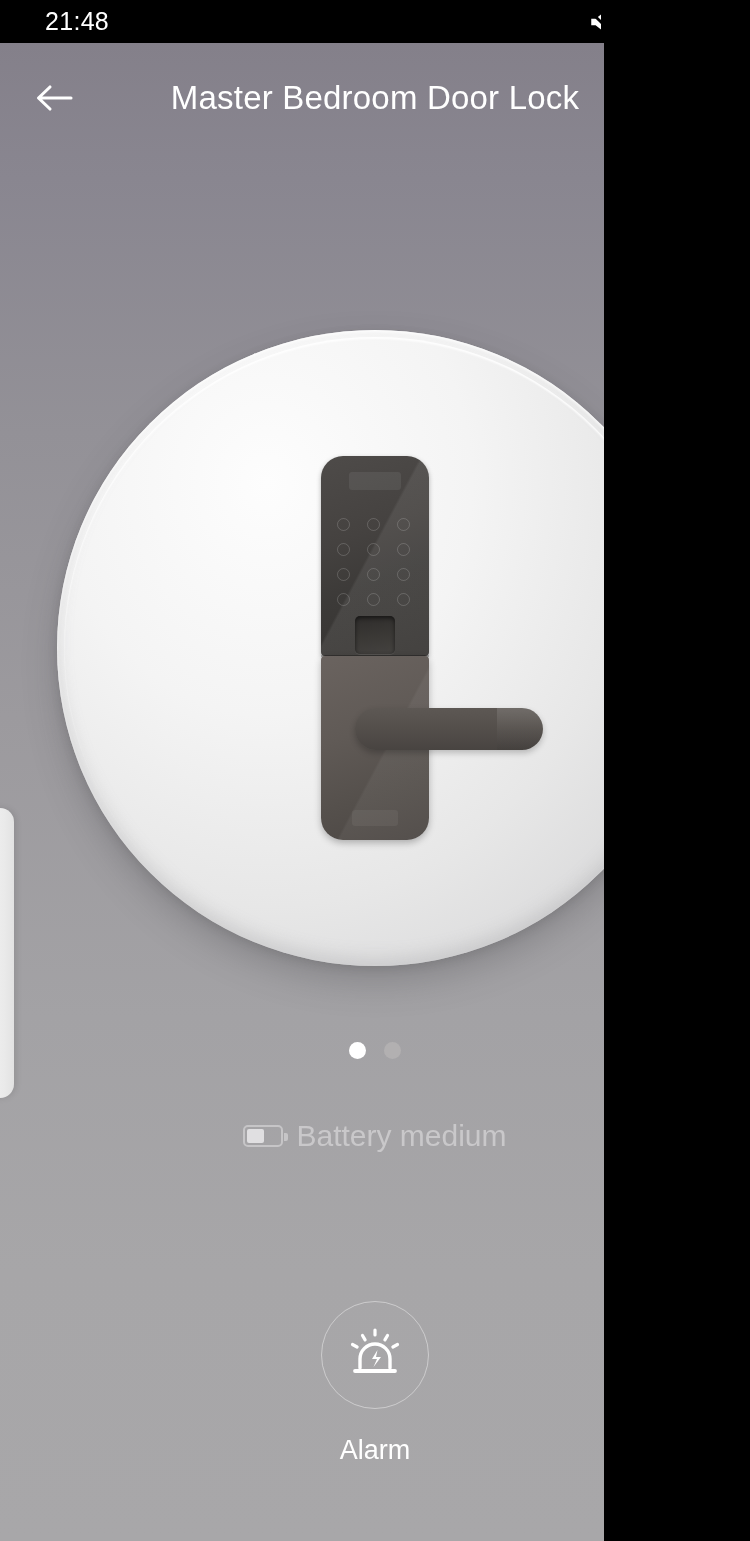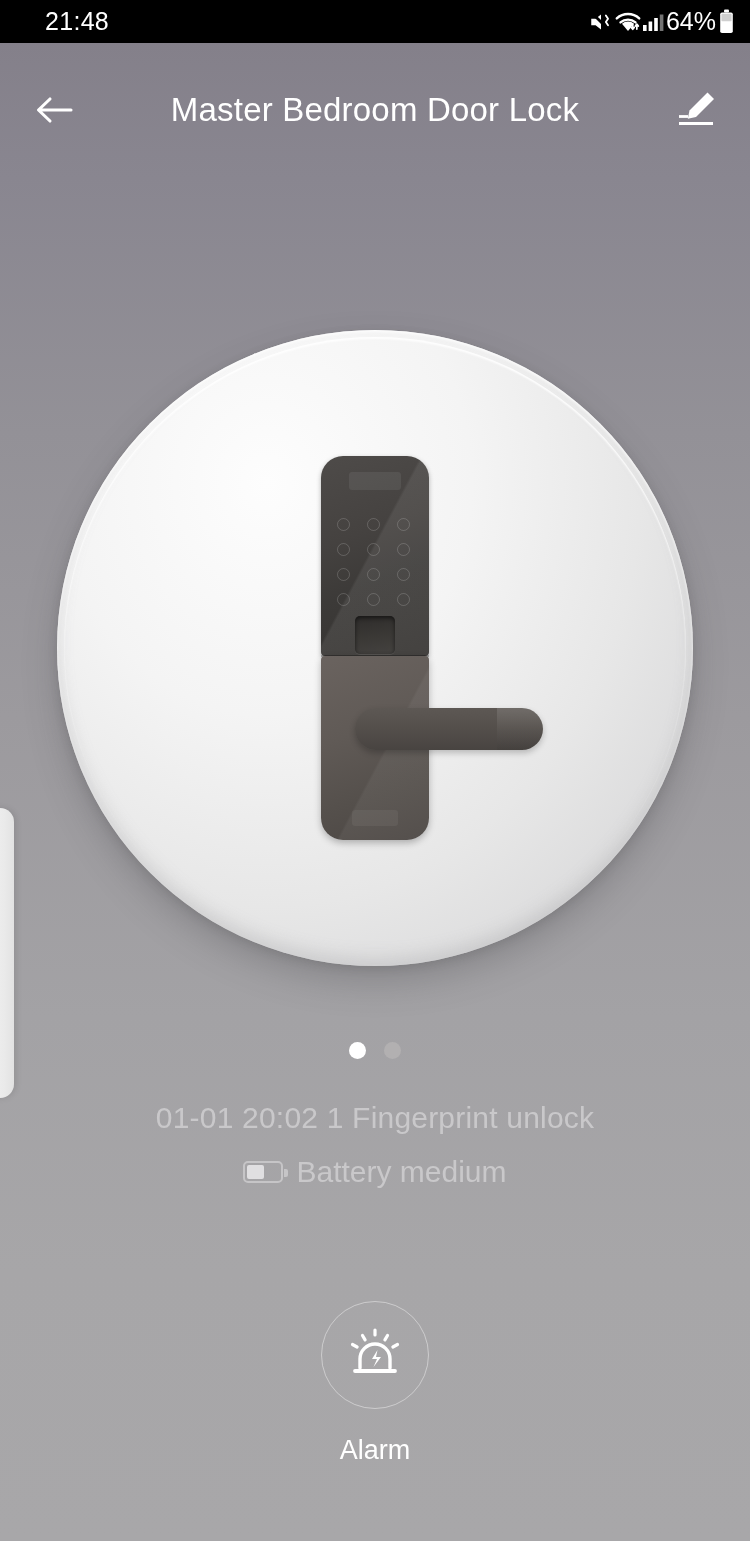--- a/index.html
+++ b/index.html
@@ -4,21 +4,21 @@
 <style>
   * { margin:0; padding:0; box-sizing:border-box; }
   html, body {
     width:750px; height:1541px;
     font-family:"Liberation Sans", sans-serif;
     background:#000;
     overflow:hidden;
   }
   .phone {
     position:relative;
-    width:750px; height:1541px;
+    width:604px; height:1541px;
     overflow:hidden;
   }
 
   
   .statusbar {
     position:absolute; top:0; left:0;
     width:750px; height:43px;
     background:#000;
     display:flex; align-items:center;
     z-index:40;
@@ -47,21 +47,21 @@
       #939197 26%,
       #9c9a9e 45%,
       #a3a2a5 65%,
       #a7a6a8 82%,
       #a8a7a9 100%);
     overflow:hidden;
   }
 
   
   .appbar {
-    position:absolute; top:12px; left:0;
+    position:absolute; top:0; left:0;
     width:750px; height:110px;
     display:flex; align-items:center;
     z-index:20;
   }
   .back-btn {
     position:absolute; left:26px; top:50%;
     transform:translateY(-50%);
     width:56px; height:56px;
     display:flex; align-items:center; justify-content:center;
     cursor:pointer;
@@ -372,21 +372,20 @@
         </div>
       </div>
     </div>
 
     <div class="dots">
       <div class="dot active"></div>
       <div class="dot idle"></div>
     </div>
 
     <div class="status-lines">
-      <div class="status-event">01-01 20:02 1 Fingerprint unlock</div>
       <div class="status-battery">
         <div class="batt-ico">
           <div class="batt-fill"></div>
         </div>
         <span>Battery medium</span>
       </div>
     </div>
 
     <div class="actions">
 

